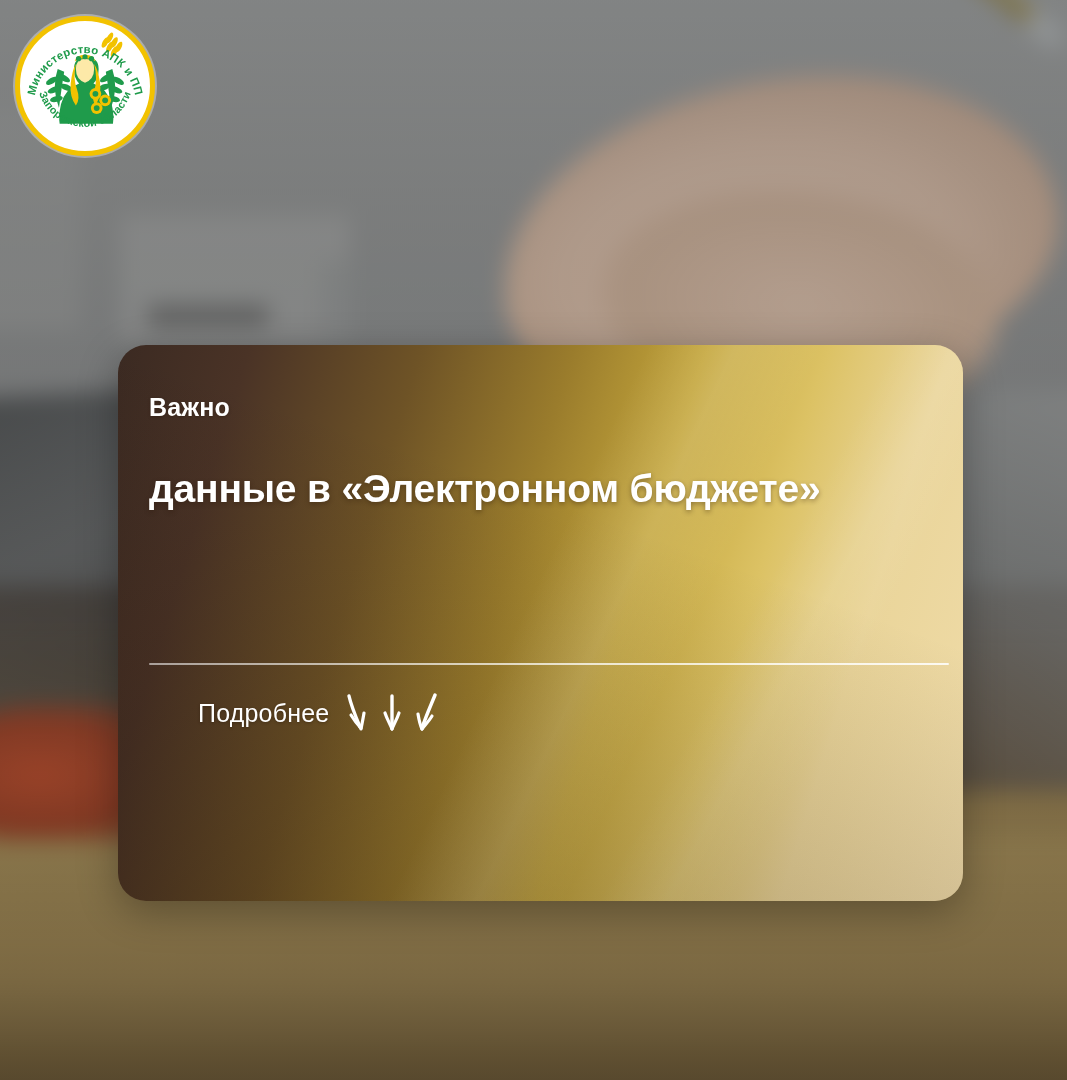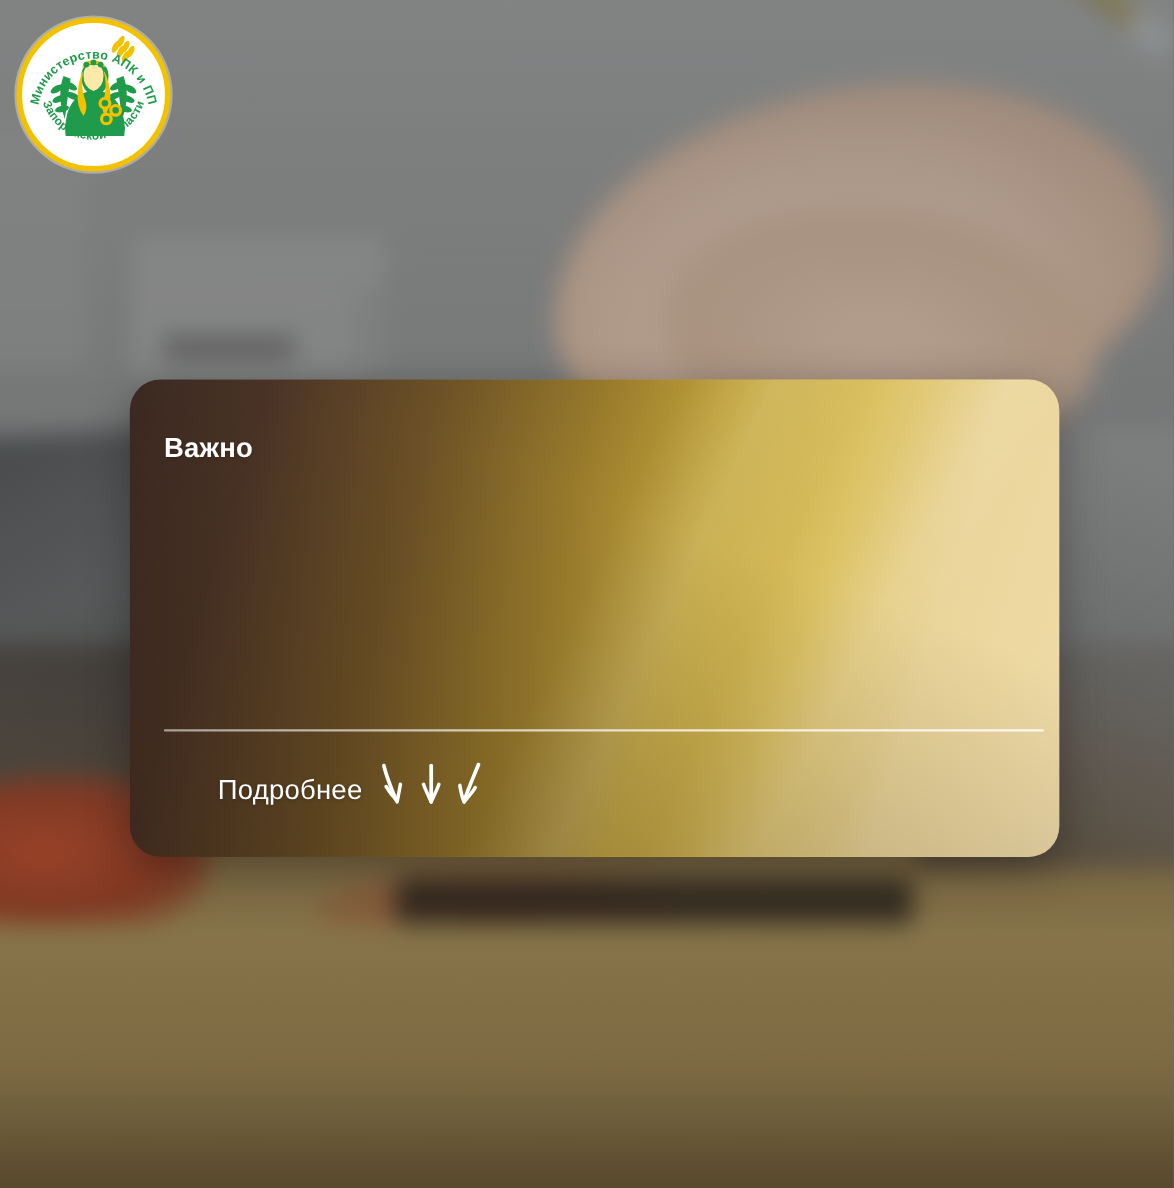--- a/index.html
+++ b/index.html
@@ -160,21 +160,21 @@
     border: 5px solid #f2c200;
     box-shadow: 0 0 0 2px rgba(255,255,255,0.35);
     overflow: hidden;
   }
   .logo svg { display: block; width: 100%; height: 100%; }
 
   
   .card {
     position: absolute;
     left: 118px; top: 345px;
-    width: 845px; height: 434px;
+    width: 845px; height: 556px;
     border-radius: 28px;
     overflow: hidden;
     box-shadow: 0 10px 40px rgba(0,0,0,0.30);
     background:
       linear-gradient(107deg,
         #3b2a22 0%,
         #4a3326 13%,
         #6e5326 30%,
         #9a7c2c 45%,
         #c4a63c 58%,
@@ -230,21 +230,21 @@
     left: 31px; top: 318px;
     width: 800px; height: 2px;
     background: linear-gradient(90deg, rgba(255,255,255,0.55) 0%, rgba(255,255,255,0.75) 55%, rgba(255,255,255,0.85) 100%);
     border-radius: 2px;
   }
 
   .more-row {
     position: absolute;
     left: 80px; top: 348px;
     display: flex;
-    align-items: flex-end;
+    align-items: center;
     gap: 14px;
   }
   .more-label {
     color: #ffffff;
     font-size: 25px;
     font-weight: 400;
     letter-spacing: 0.2px;
     text-shadow: 0 1px 3px rgba(40,24,10,0.45);
   }
   .arrows { display: flex; align-items: center; gap: 12px; }
@@ -335,20 +335,21 @@
       </text>
     </svg>
   </div>
 
   <div class="card">
     <div class="card-inner">
 
       <div class="kicker">Важно</div>
 
       <div class="headline">
+        <div>данные в «Электронном бюджете»</div>
       </div>
 
       <div class="divider"></div>
 
       <div class="more-row">
         <span class="more-label">Подробнее</span>
         <span class="arrows">
           <svg width="26" height="40" viewBox="0 0 26 40">
             <path d="M6 3 C8 12, 12 22, 17 34" stroke="#ffffff" stroke-width="3.4" fill="none" stroke-linecap="round"></path>
             <path d="M8 22 C11 27, 14 31, 18 35" stroke="#ffffff" stroke-width="3.2" fill="none" stroke-linecap="round"></path>

